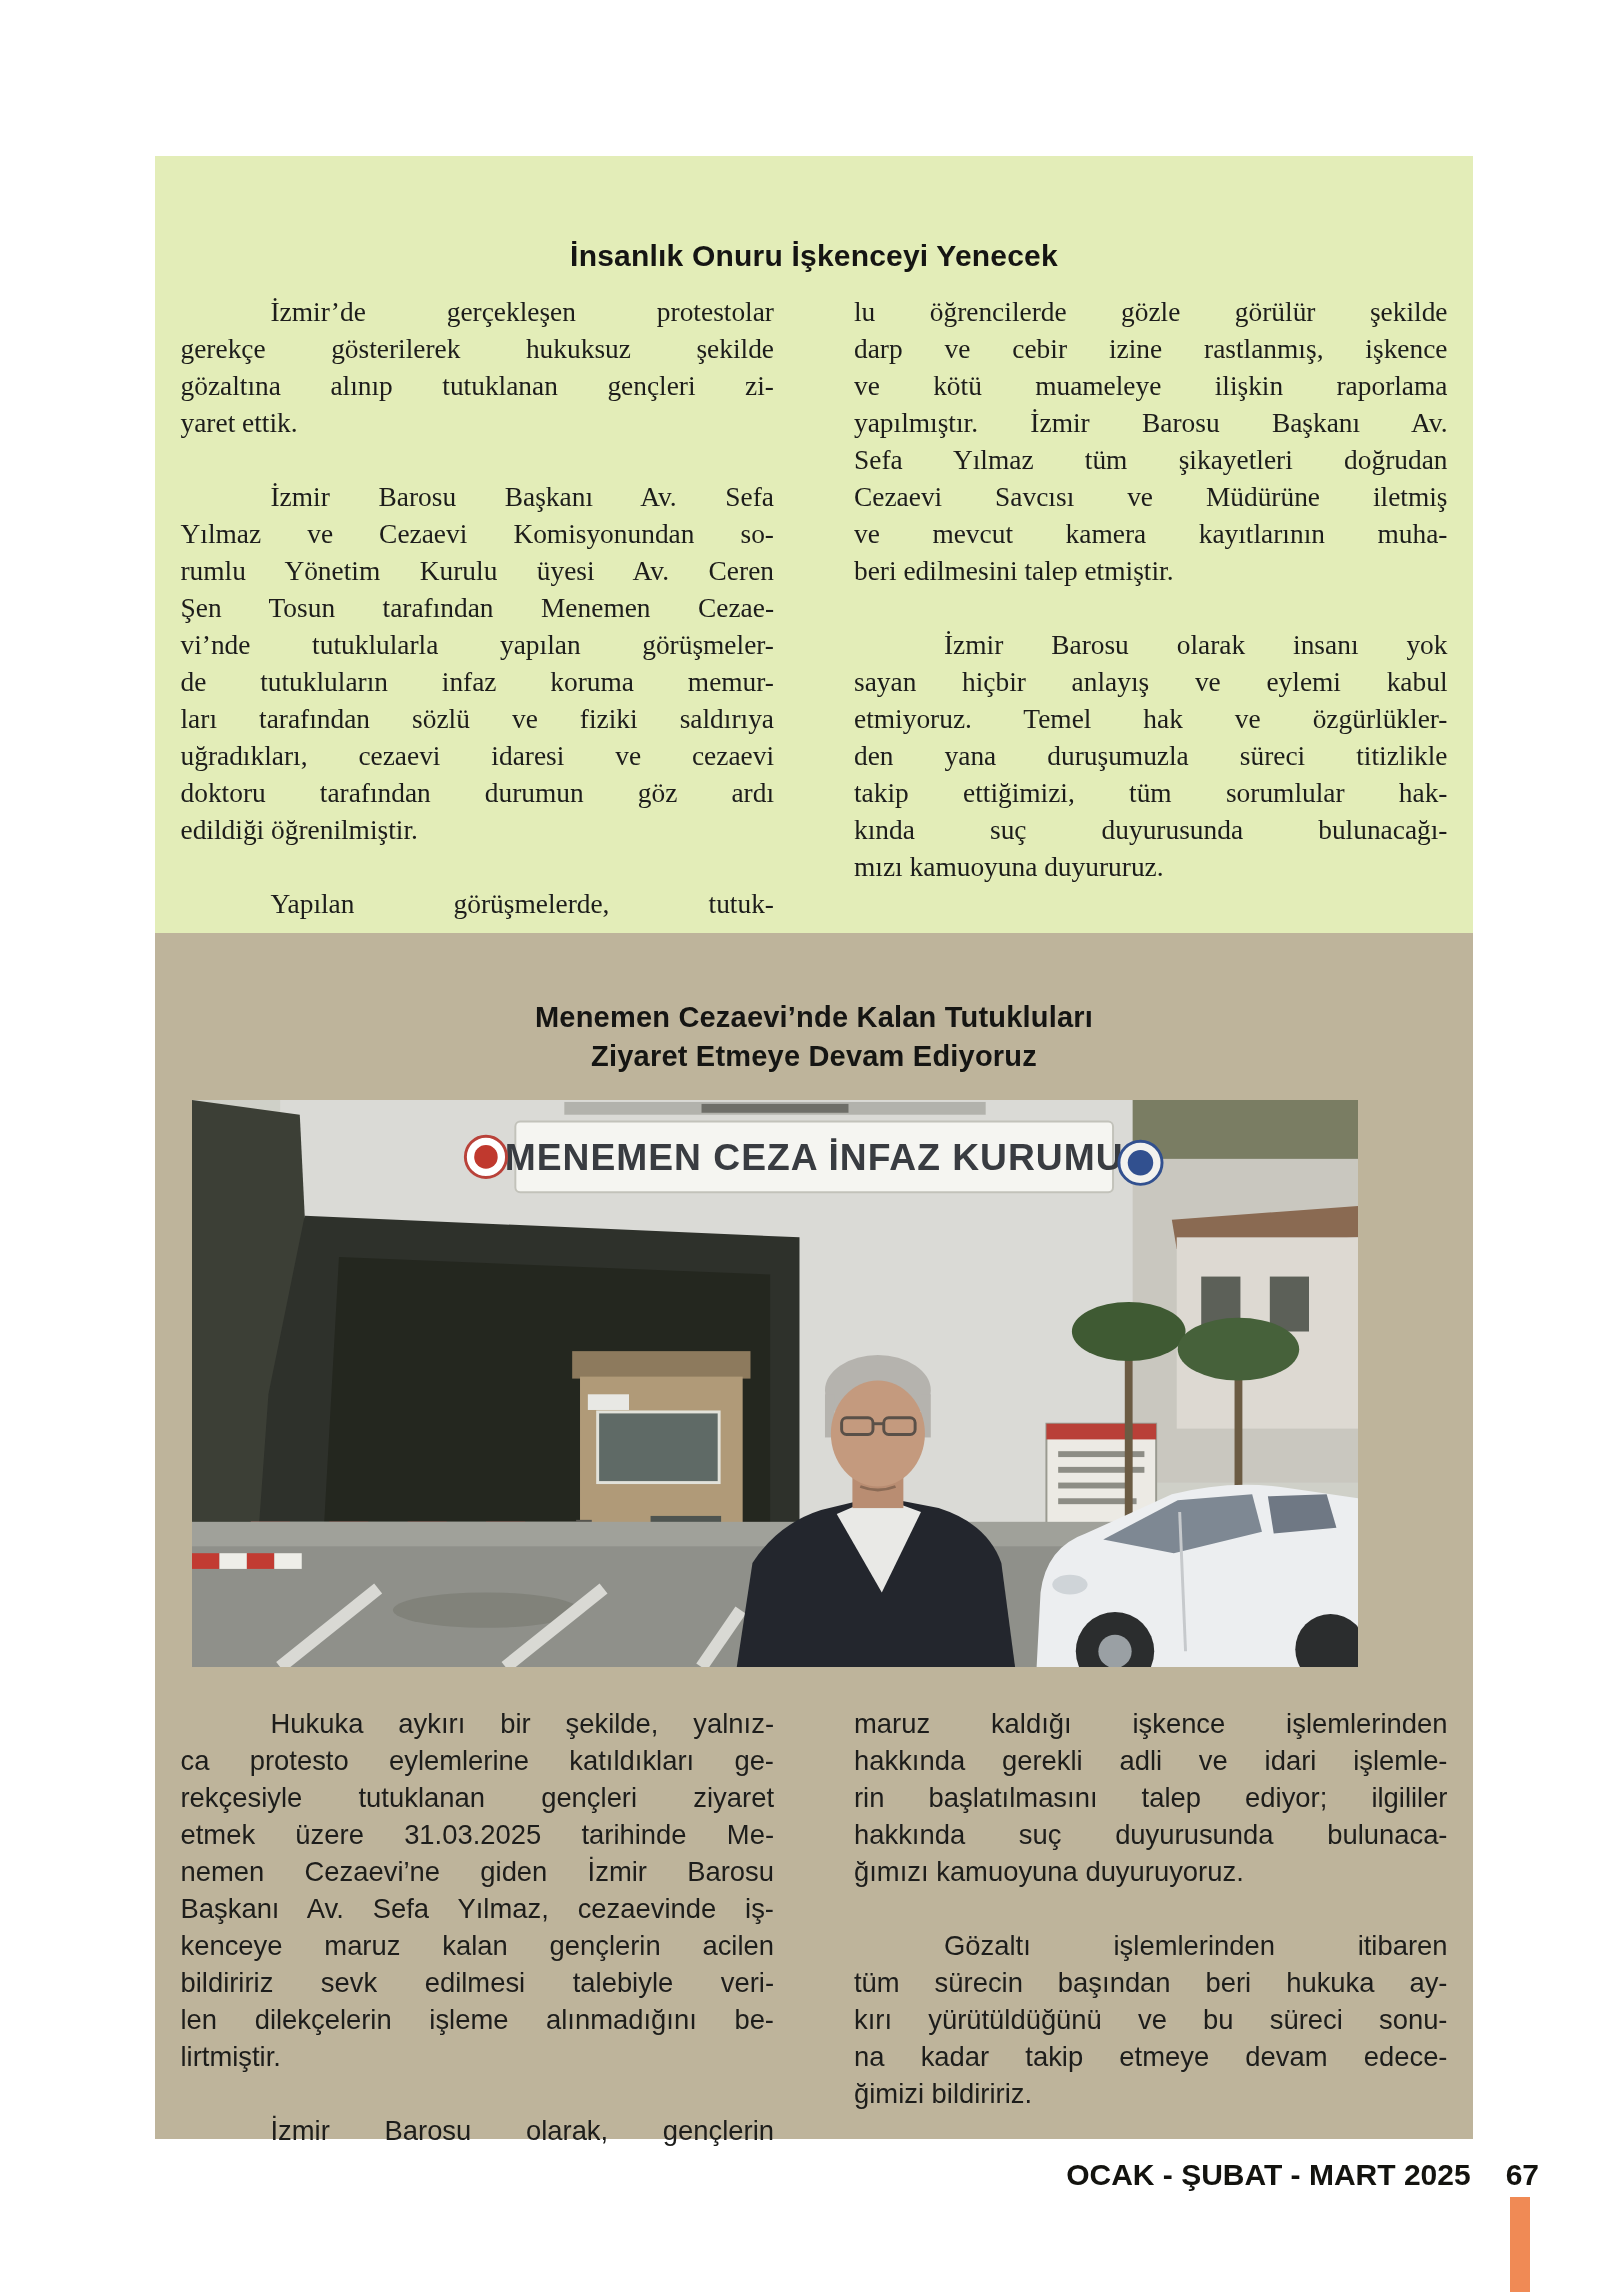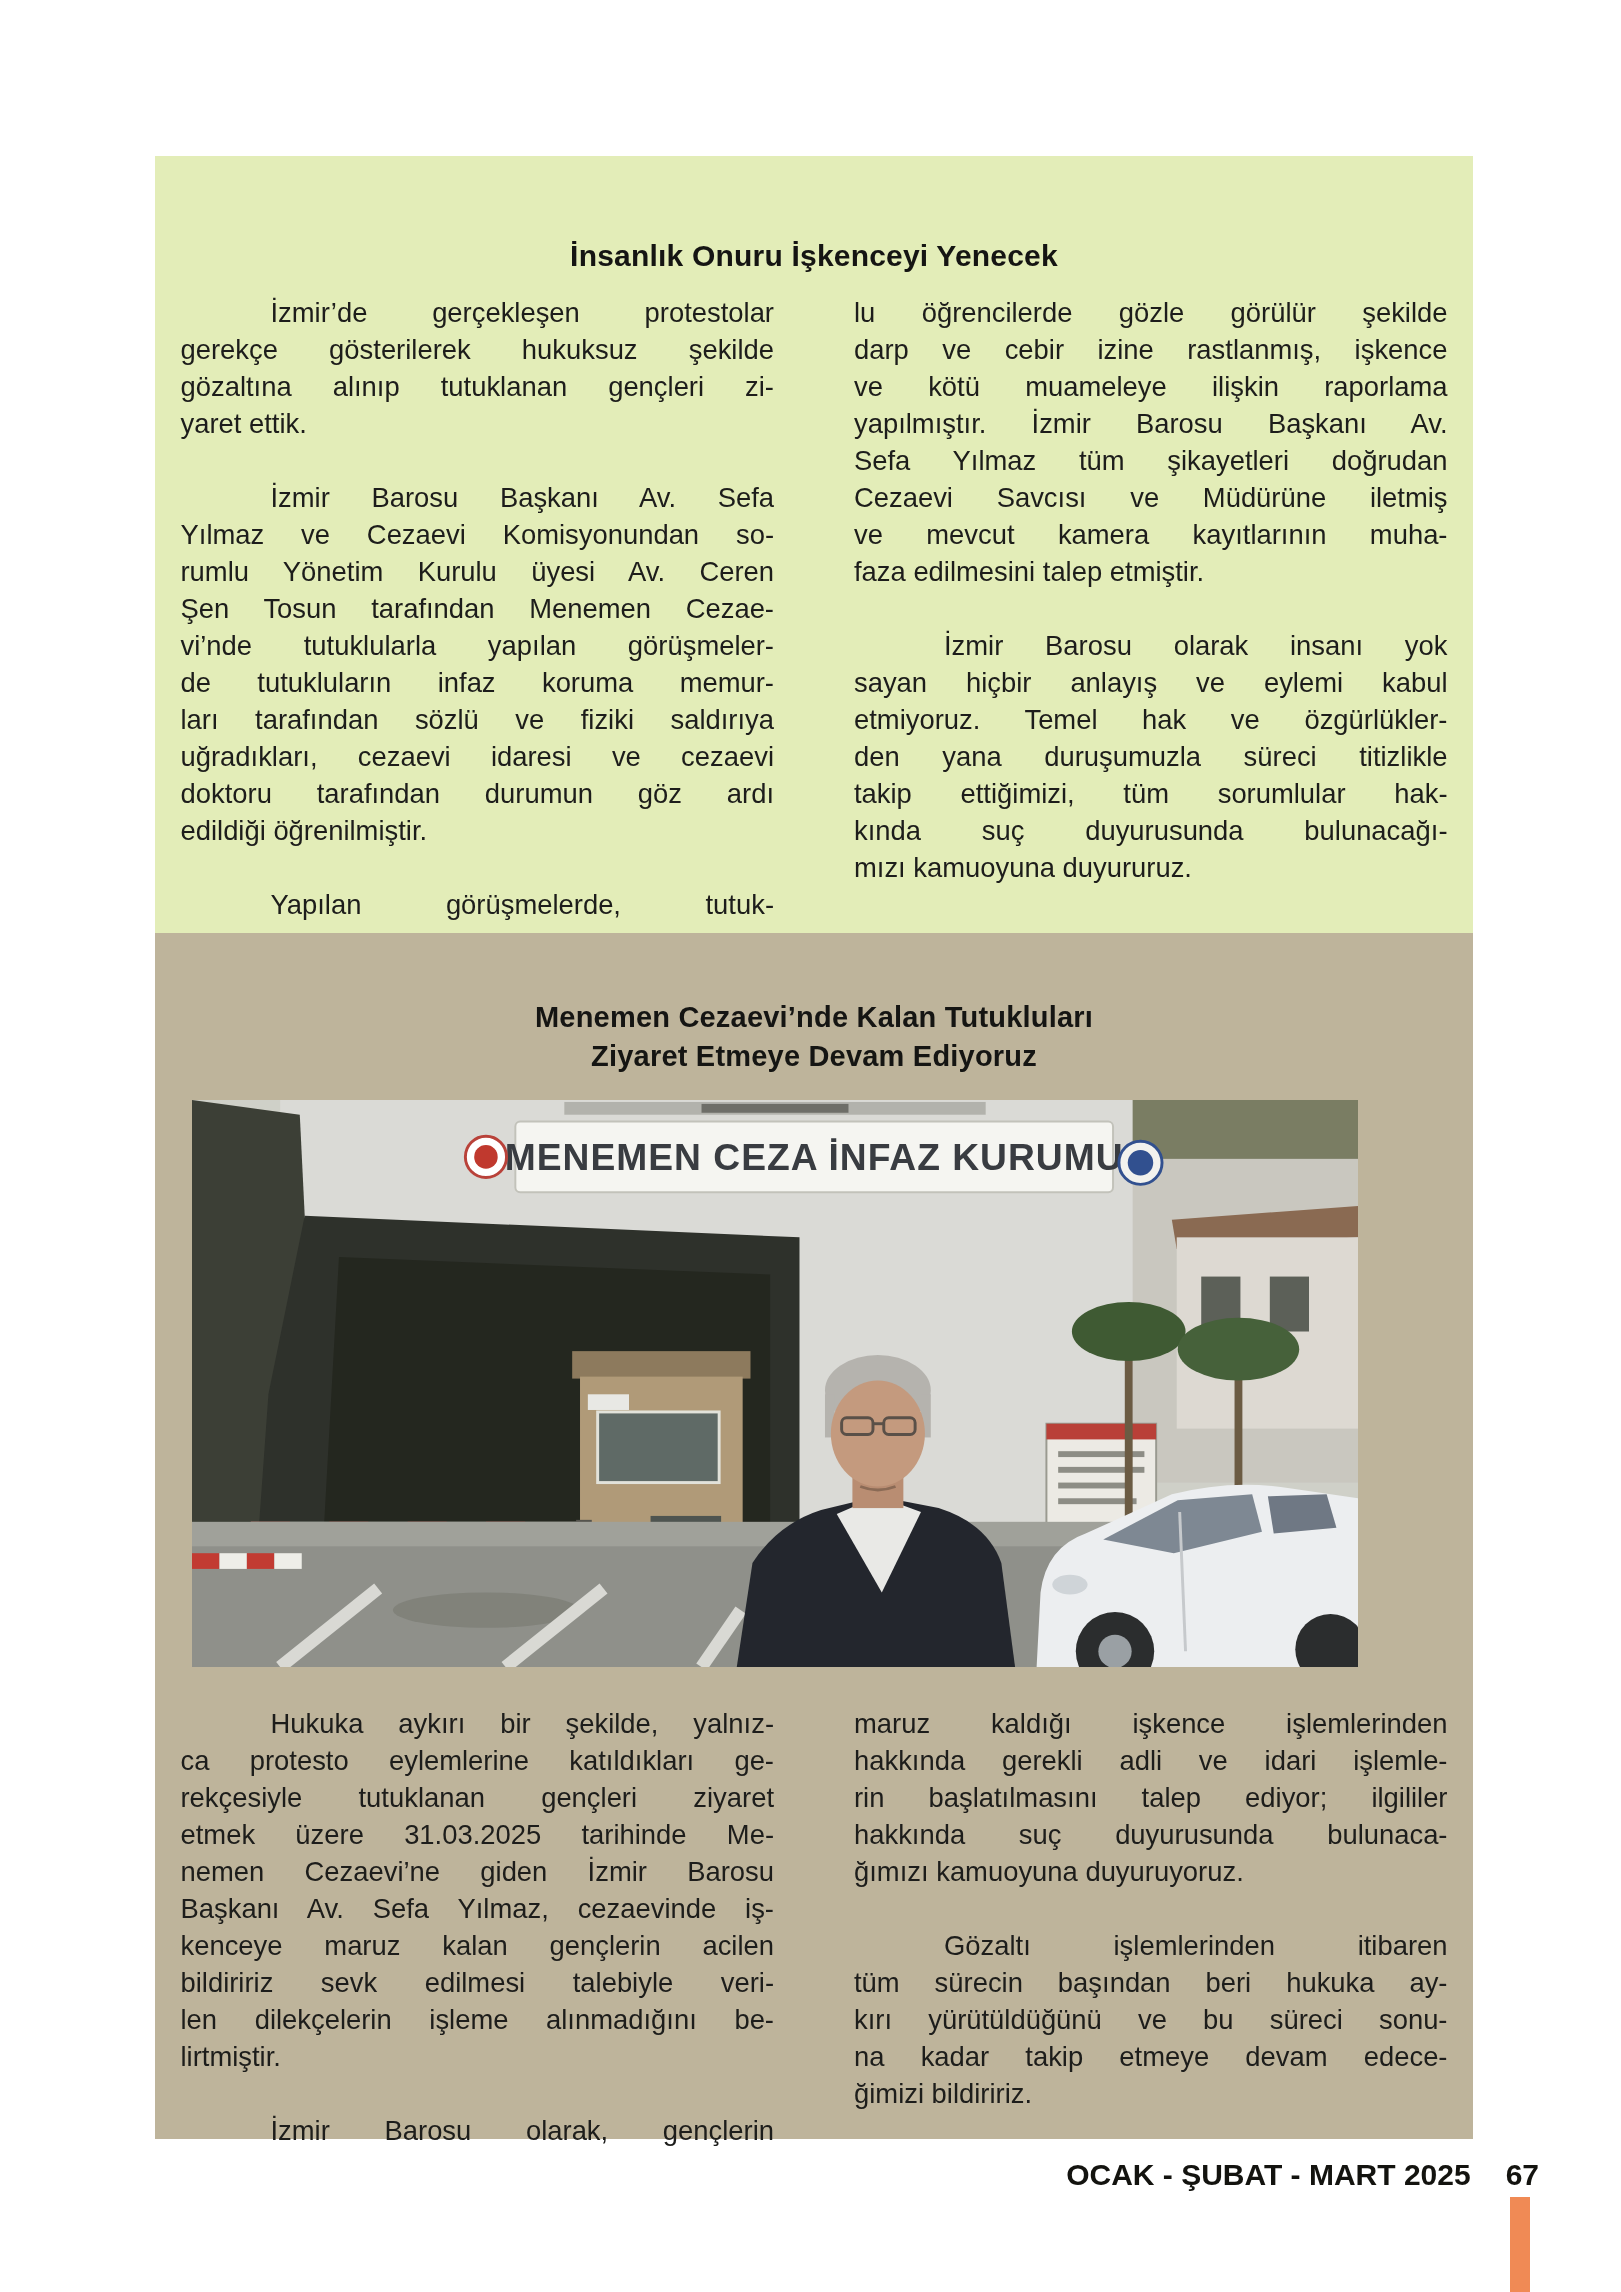--- a/index.html
+++ b/index.html
@@ -12,21 +12,21 @@
   .panel-tan   { top:933px; height:1206px; background:#beb49b; }
 
   .panel-title {
     text-align:center; font-weight:bold; color:#151513;
     font-size:30px; line-height:37px; letter-spacing:0.2px;
   }
   .panel-green .panel-title { padding-top:61px; }
   .panel-tan   .panel-title { padding-top:41px; font-size:29px; line-height:39px; }
 
   .cols { display:flex; gap:80px; padding:0 25.5px; }
-  .panel-green .cols { margin-top:15.7px; }
+  .panel-green .cols { margin-top:15.7px;font-family:Liberation Serif, serif; }
   .panel-tan   .cols { margin-top:38px; }
   .col { flex:1 1 0; min-width:0; }
 
   .para + .para { margin-top:37px; }
   .line { font-size:27.4px; line-height:37px; color:#1d1d1b; }
   .line.jl { text-align:justify; text-align-last:justify; }
   .line.ind { text-indent:90px; }
 
   .photo {
     margin:2.9px 0 0 37px; width:1166px; height:567px;
@@ -77,21 +77,21 @@
         </div>
       <div class="col">
           <div class="para">
             <div class="line jl">lu öğrencilerde gözle görülür şekilde</div>
             <div class="line jl">darp ve cebir izine rastlanmış, işkence</div>
             <div class="line jl">ve kötü muameleye ilişkin raporlama</div>
             <div class="line jl">yapılmıştır. İzmir Barosu Başkanı Av.</div>
             <div class="line jl">Sefa Yılmaz tüm şikayetleri doğrudan</div>
             <div class="line jl">Cezaevi Savcısı ve Müdürüne iletmiş</div>
             <div class="line jl">ve mevcut kamera kayıtlarının muha-</div>
-            <div class="line">faza edilmesini talep etmiştir.</div>
+            <div class="line">beri edilmesini talep etmiştir.</div>
           </div>
           <div class="para">
             <div class="line jl ind">İzmir Barosu olarak insanı yok</div>
             <div class="line jl">sayan hiçbir anlayış ve eylemi kabul</div>
             <div class="line jl">etmiyoruz. Temel hak ve özgürlükler-</div>
             <div class="line jl">den yana duruşumuzla süreci titizlikle</div>
             <div class="line jl">takip ettiğimizi, tüm sorumlular hak-</div>
             <div class="line jl">kında suç duyurusunda bulunacağı-</div>
             <div class="line">mızı kamuoyuna duyururuz.</div>
           </div>

